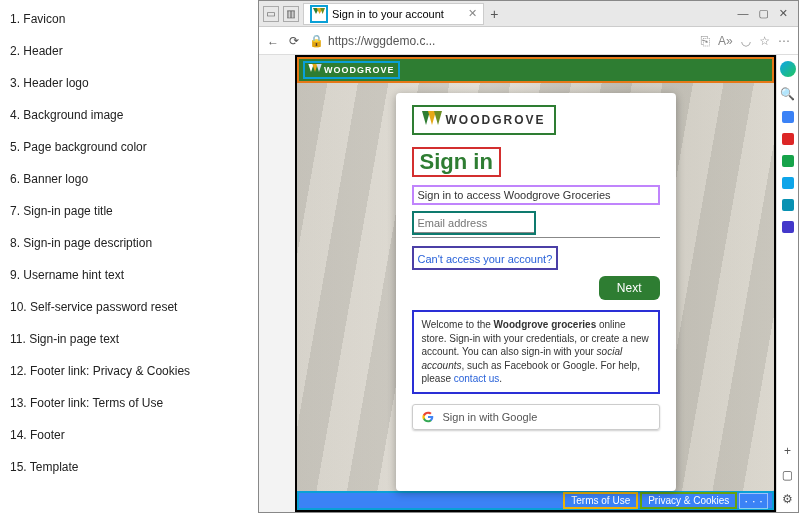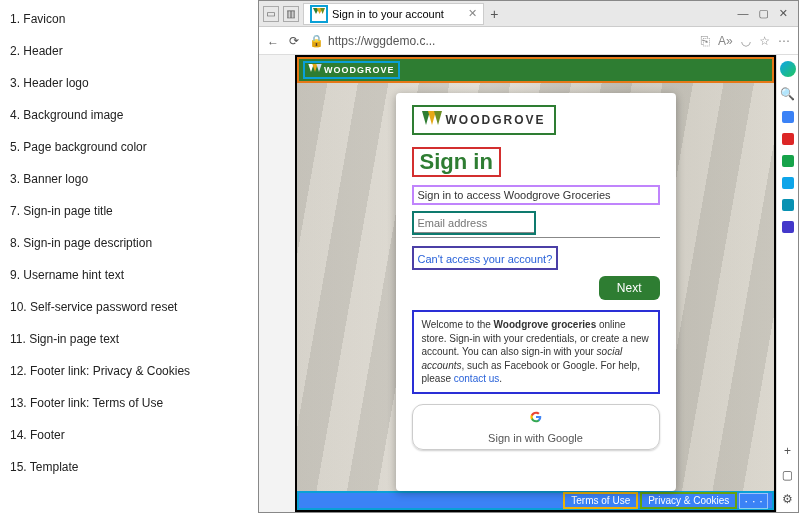--- a/index.html
+++ b/index.html
@@ -39,39 +39,39 @@
 .desc-box { border: 2px solid #c084fc; padding: 2px 4px; font-size: 11px; color: #333; margin-bottom: 6px; }
 .input-wrap { border: 2px solid #0e7a6e; display: inline-block; margin-bottom: 2px; }
 .input-wrap input { border: none; border-bottom: 1px solid #888; padding: 3px 4px; font-size: 11px; width: 120px; outline: none; color: #888; }
 .underline { border-bottom: 1px solid #888; height: 1px; margin-bottom: 8px; }
 .sspr-box { border: 2px solid #4b3fa6; display: inline-block; padding: 1px 4px; margin-bottom: 6px; }
 .sspr-box span { color: #2962d9; font-size: 11px; }
 .next-btn { background: #2e7d32; color: #fff; border: none; border-radius: 6px; padding: 5px 18px; font-size: 12px; float: right; cursor: pointer; }
 .clearfix::after { content:""; display:block; clear:both; }
 .page-text-box { border: 2px solid #2a2fd6; padding: 6px 8px; font-size: 10px; color: #333; margin-top: 10px; line-height: 1.35; }
 .page-text-box a { color: #2962d9; text-decoration: none; }
-.google-btn { margin-top: 10px; border: 1px solid #ccc; border-radius: 11px; padding: 5px 8px; display: flex; align-items: center; gap: 8px; font-size: 11px; color: #555; box-shadow: 0 1px 2px rgba(0,0,0,.2); flex-direction: column; }
+.google-btn { margin-top: 10px; border: 1px solid #ccc; border-radius: 3px; padding: 5px 8px; display: flex; align-items: center; gap: 8px; font-size: 11px; color: #555; box-shadow: 0 1px 2px rgba(0,0,0,.2); }
 .g-icon { width: 14px; height: 14px; }
 .footer { height: 19px; background: #3b82f6; border: 2px solid #0aa0d6; display: flex; justify-content: flex-end; align-items: center; padding-right: 4px; gap: 2px; }
 .footer-link { border: 1px solid rgba(0,0,0,0); padding: 1px 6px; color: #fff; font-size: 10px; cursor: pointer; }
 .footer-link.terms { border: 2px solid #eab308; }
 .footer-link.privacy { border: 2px solid #65a30d; }
 .footer-dots { color: #fff; font-size: 12px; padding: 0 4px; border: 1px solid rgba(255,255,255,.5); cursor: pointer; }
 svg { display: block; }
 </style>
 </head>
 <body>
 
 <div class="annotations">
   <div>1. Favicon</div>
   <div>2. Header</div>
   <div>3. Header logo</div>
   <div>4. Background image</div>
   <div>5. Page background color</div>
-  <div>3. Banner logo</div>
+  <div>6. Banner logo</div>
   <div>7. Sign-in page title</div>
   <div>8. Sign-in page description</div>
   <div>9. Username hint text</div>
   <div>10. Self-service password reset</div>
   <div>11. Sign-in page text</div>
   <div>12. Footer link: Privacy &amp; Cookies</div>
   <div>13. Footer link: Terms of Use</div>
   <div>14. Footer</div>
   <div>15. Template</div>
 </div>

